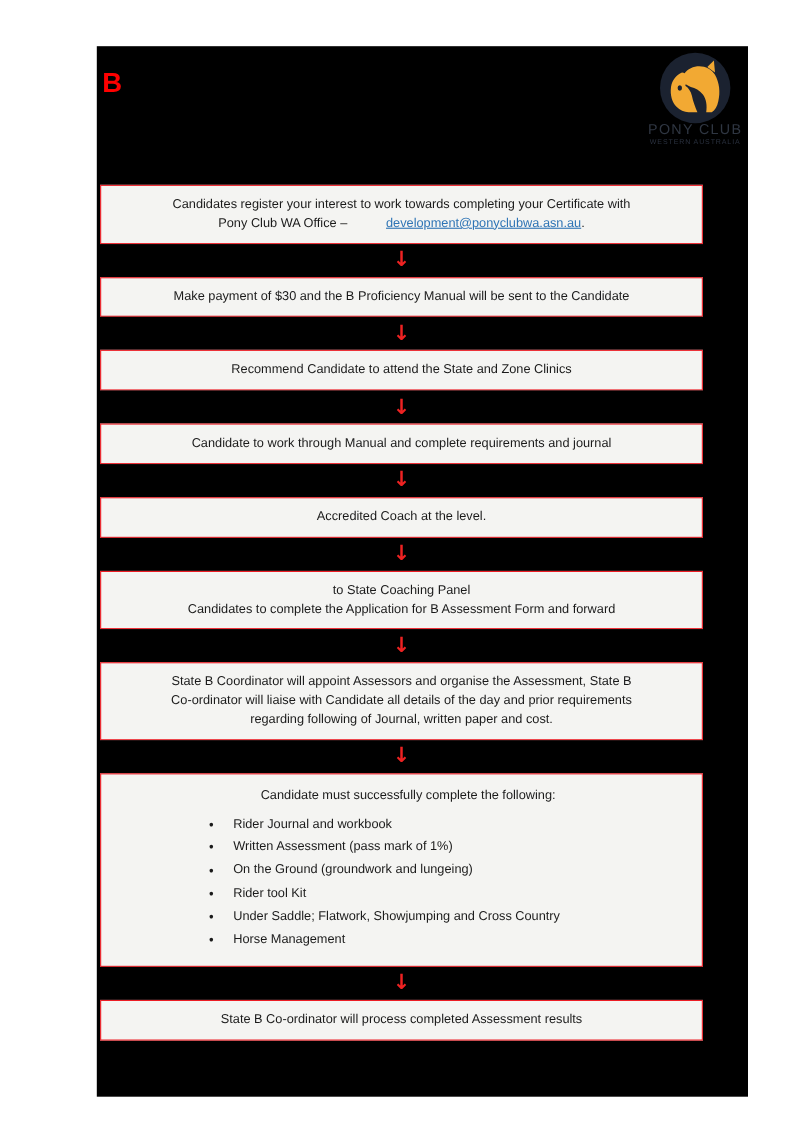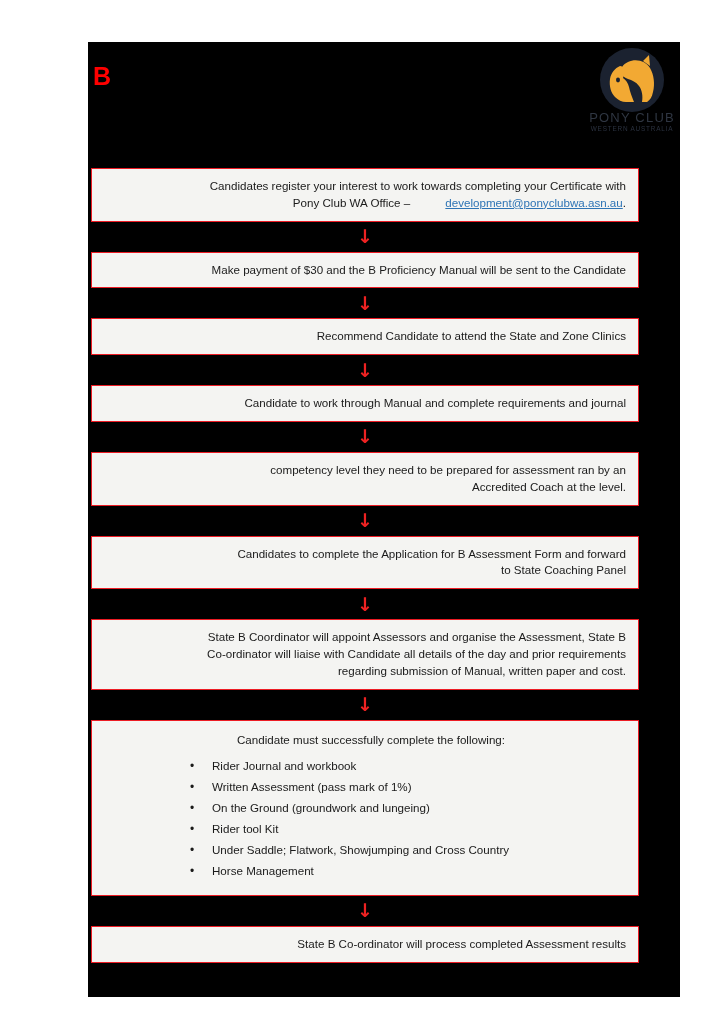--- a/index.html
+++ b/index.html
@@ -66,21 +66,21 @@
   }
 
   .box {
     background: #f4f4f2;
     border: 1.4px solid #ec1c24;
     box-sizing: border-box;
     padding: 9px 12px;
     color: #1a1a1a;
     font-size: 11.6px;
     line-height: 1.45;
-    text-align: right;
+    text-align: center;
   }
   .box p {
     margin: 0;
   }
 
   .connector {
     height: 30px;
     display: flex;
     align-items: center;
     justify-content: center;
@@ -173,39 +173,38 @@
       </div>
 
       <div class="box">
         <p>Candidate to work through Manual and complete requirements and journal</p>
       </div>
       <div class="connector">
         <span class="arrow-glyph">↓</span>
       </div>
 
       <div class="box">
-        <p>competency level they need to be prepared for assessment ran by an</p>
         <p>Accredited Coach at the level.</p>
       </div>
       <div class="connector">
         <span class="arrow-glyph">↓</span>
       </div>
 
       <div class="box">
+        <p>to State Coaching Panel</p>
         <p>Candidates to complete the Application for B Assessment Form and forward</p>
-        <p>to State Coaching Panel</p>
       </div>
       <div class="connector">
         <span class="arrow-glyph">↓</span>
       </div>
 
       <div class="box">
         <p>State B Coordinator will appoint Assessors and organise the Assessment, State B</p>
         <p>Co-ordinator will liaise with Candidate all details of the day and prior requirements</p>
-        <p>regarding submission of Manual, written paper and cost.</p>
+        <p>regarding following of Journal, written paper and cost.</p>
       </div>
       <div class="connector">
         <span class="arrow-glyph">↓</span>
       </div>
 
       <div class="box bullets">
         <p class="lead">Candidate must successfully complete the following:</p>
         <ul>
           <li><span class="bullet-dot">•</span><span>Rider Journal and workbook</span></li>
           <li><span class="bullet-dot">•</span><span>Written Assessment (pass mark of 1%)</span></li>

